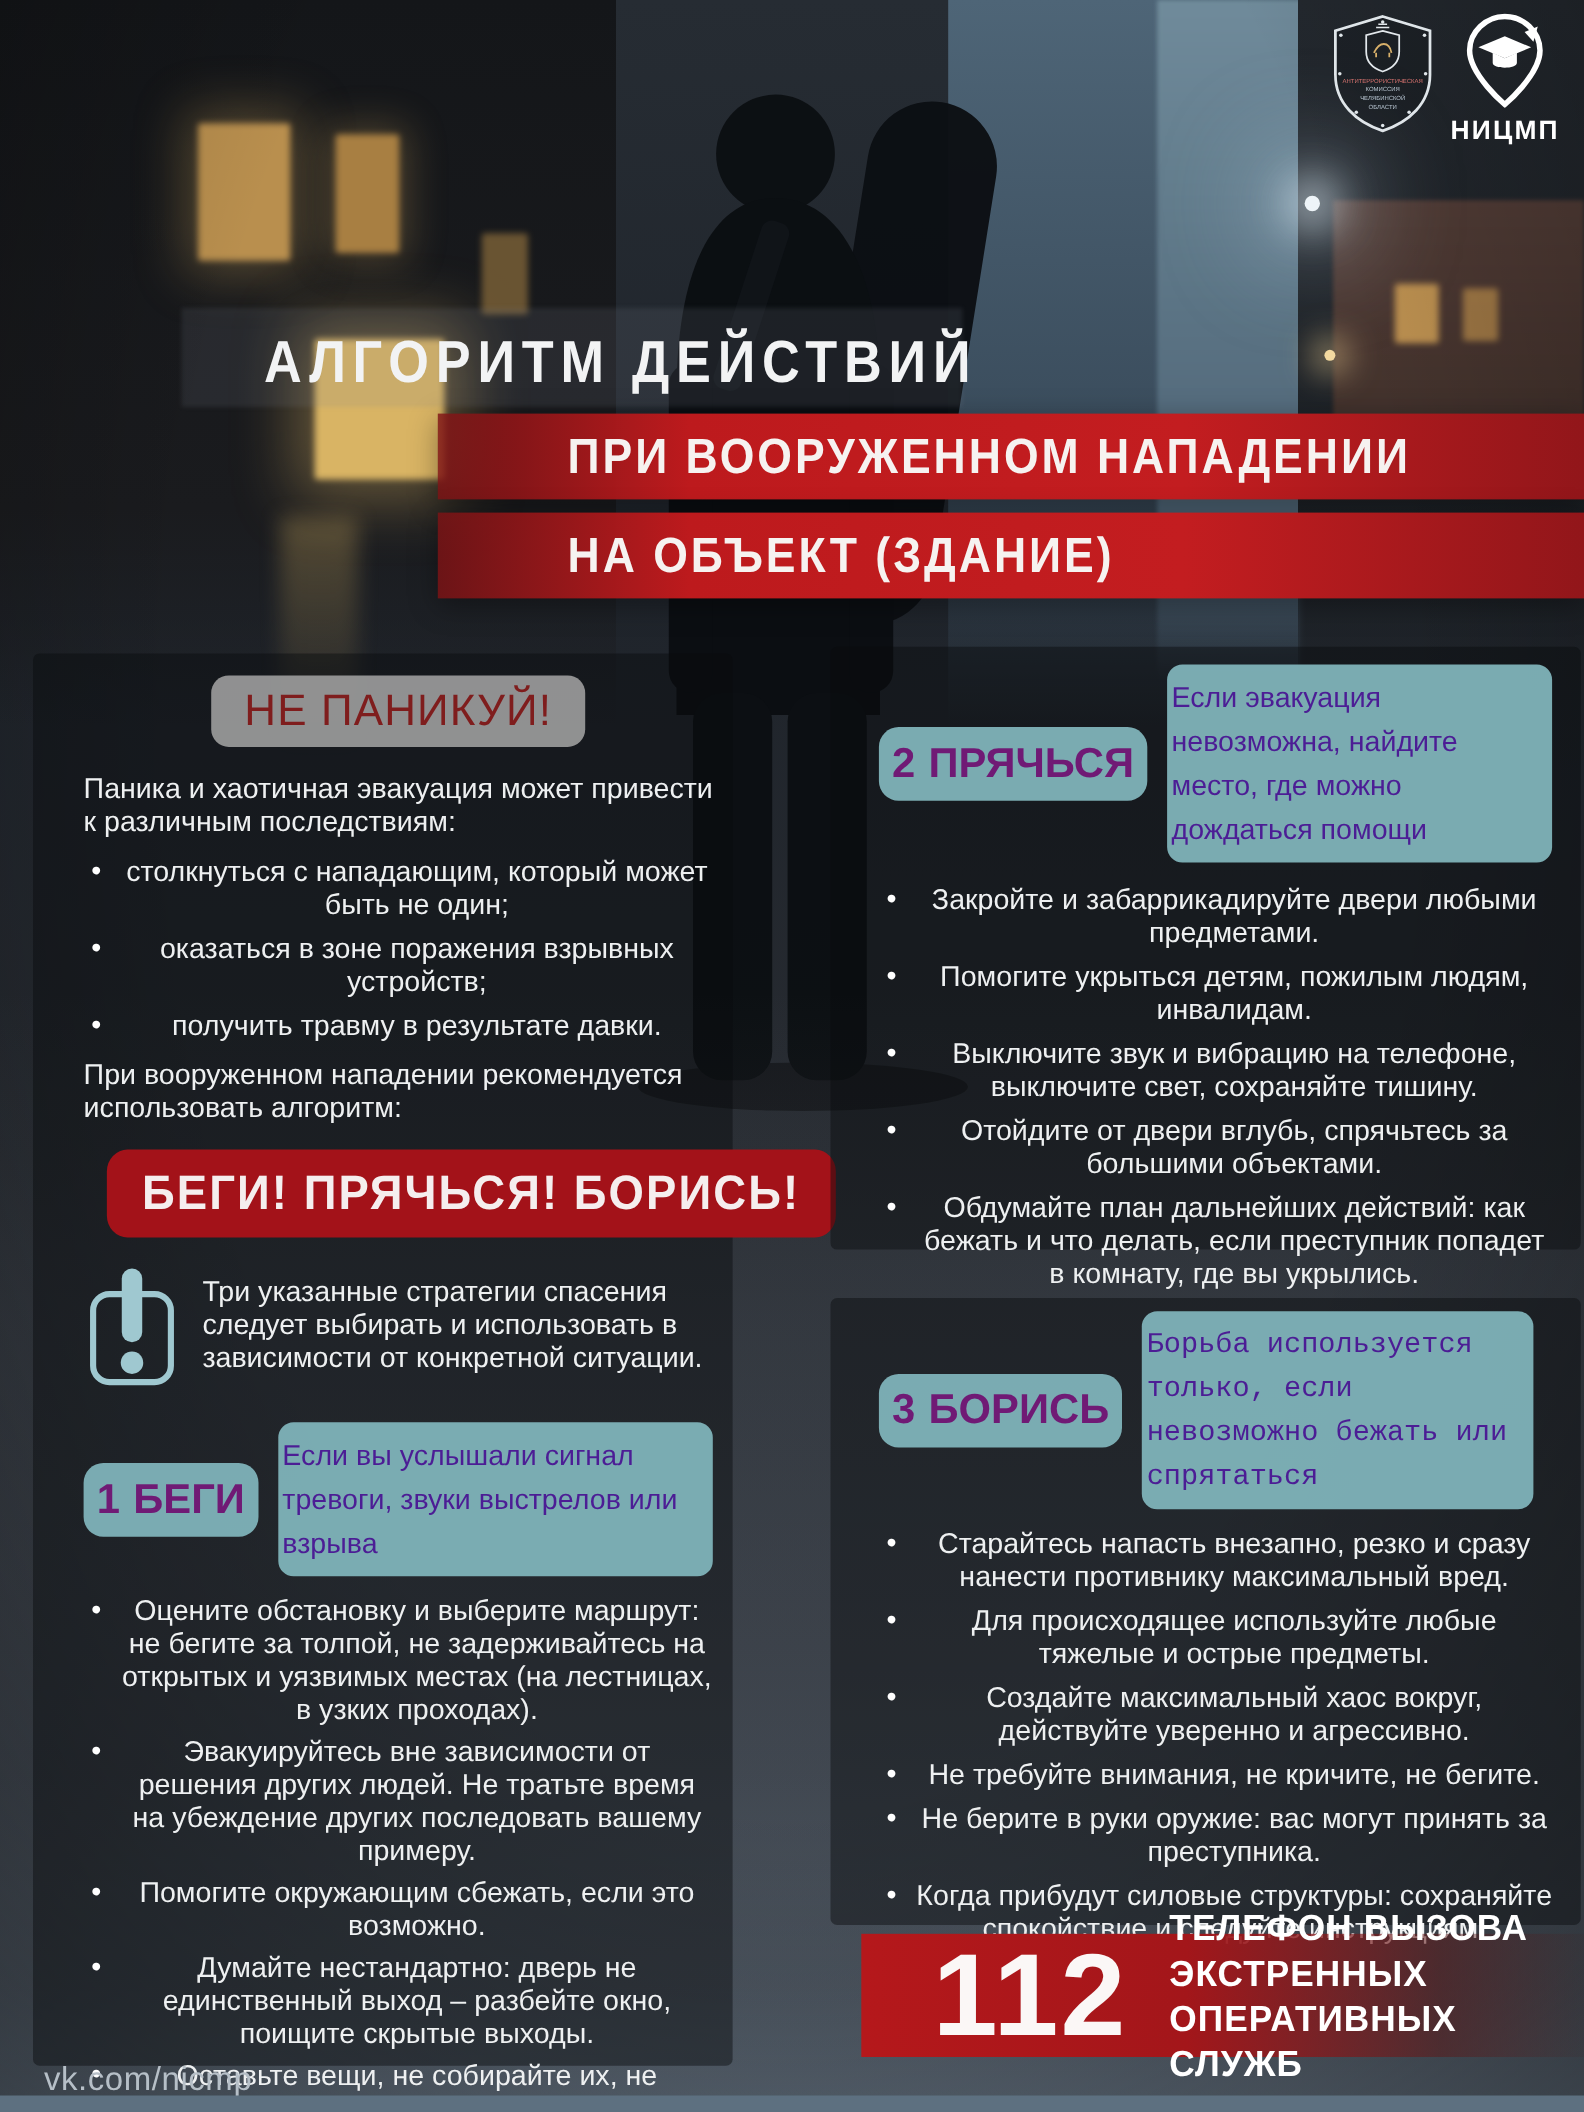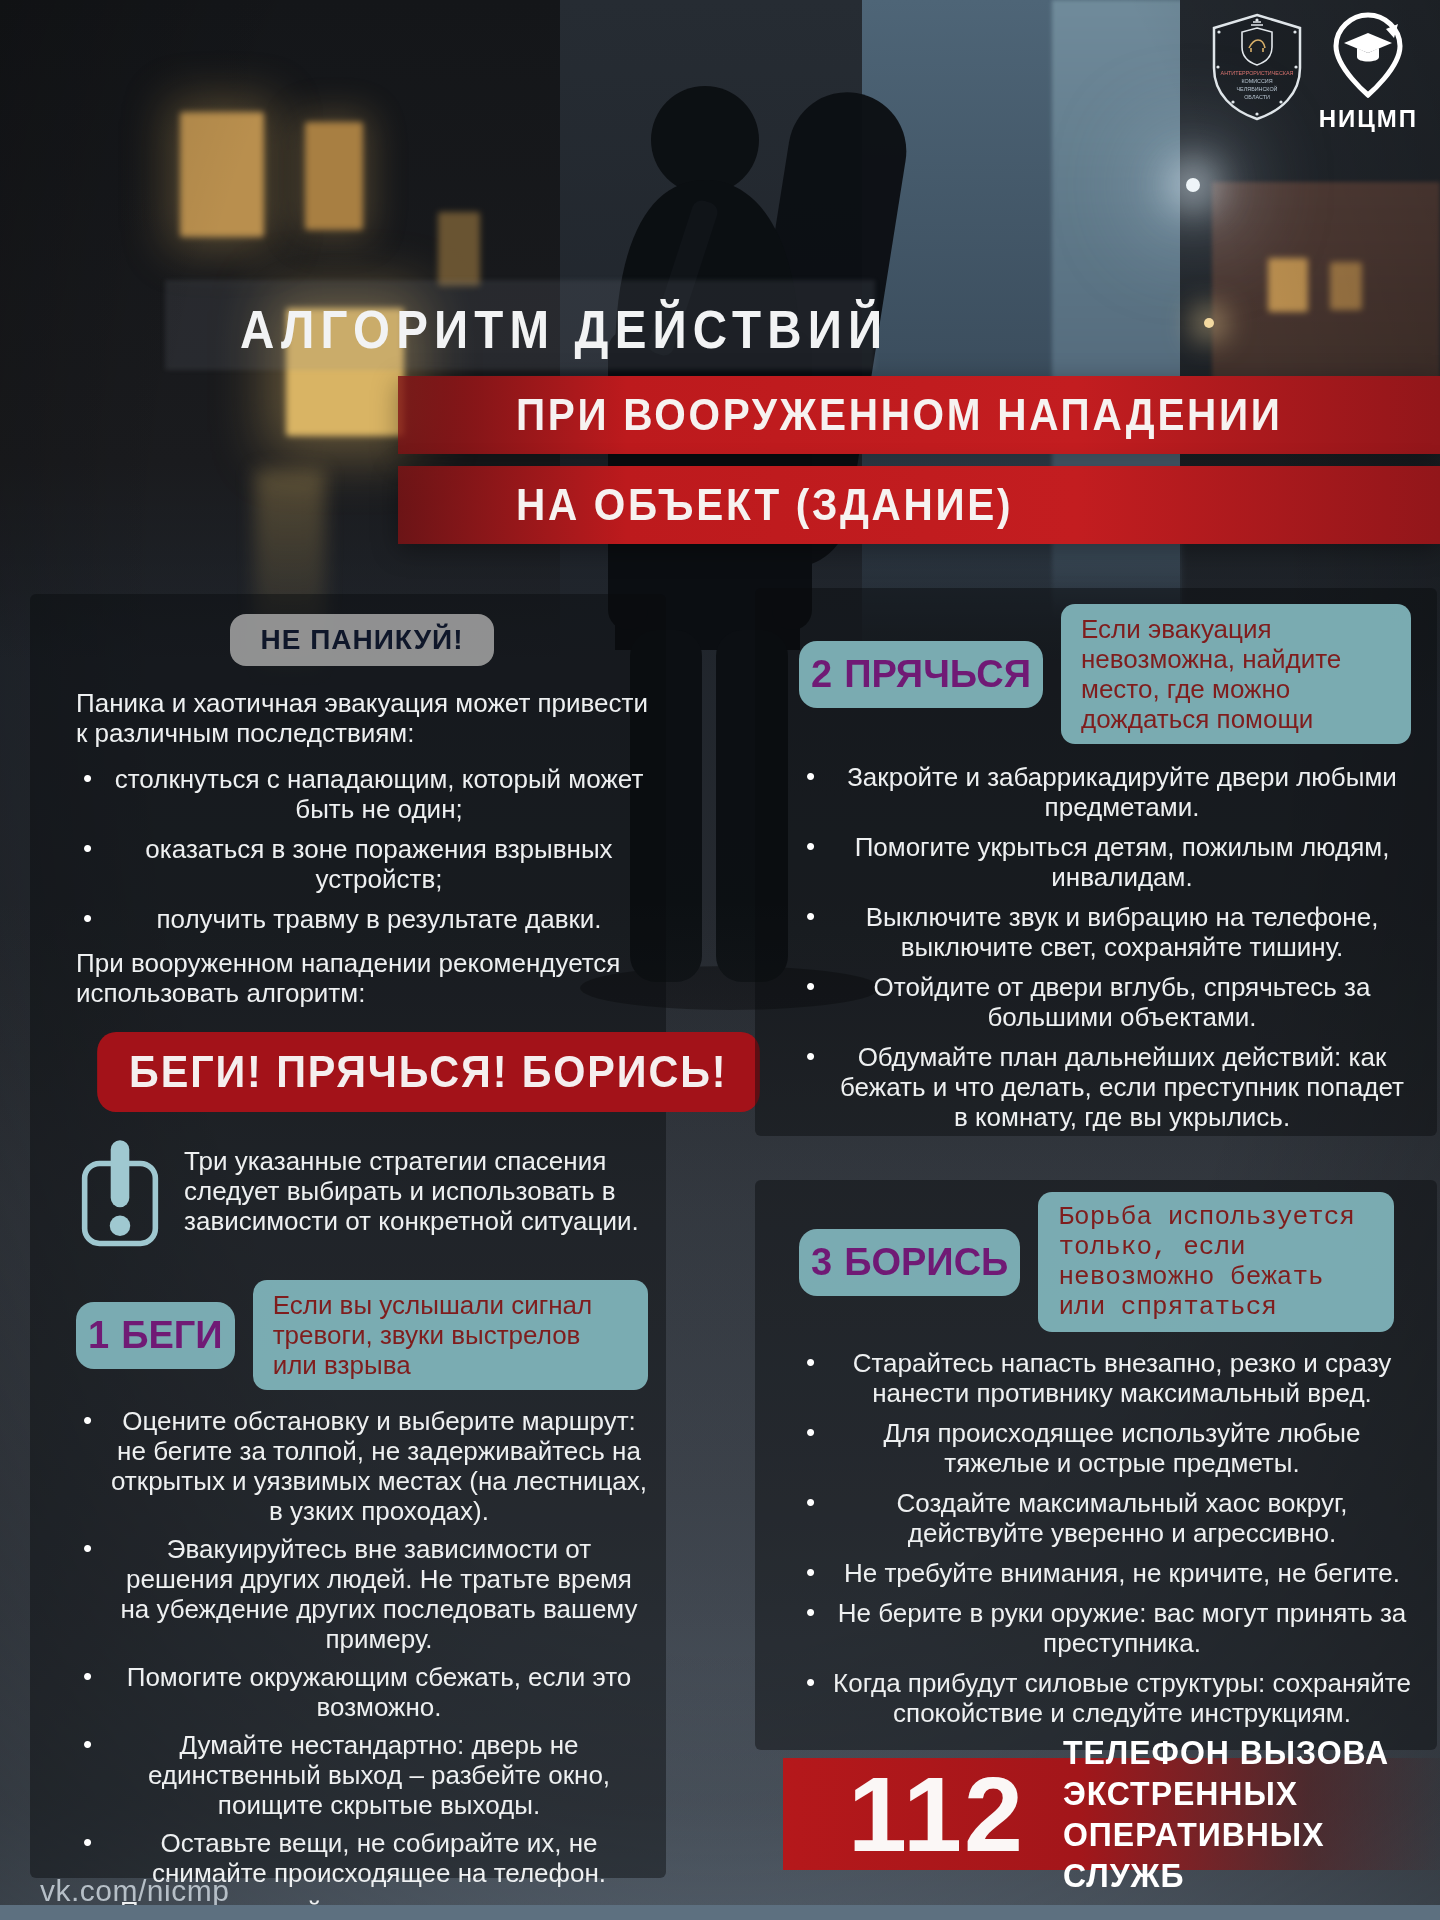--- a/index.html
+++ b/index.html
@@ -46,29 +46,29 @@
   .panel-left { left:30px; top:594px; width:636px; height:1284px; padding:20px 18px 0 46px; }
   .panel-2 { left:755px; top:588px; width:682px; height:548px; padding:16px 26px 0 44px; }
   .panel-3 { left:755px; top:1180px; width:682px; height:570px; padding:12px 26px 0 44px; }
   .body-txt, li { font-size:26px; line-height:30px; color:#eef0f1; }
   .intro { margin-top:22px; }
   .outro { margin-top:14px; }
   ul { list-style:none; margin-top:16px; }
   li { position:relative; padding-left:34px; margin-bottom:10px;text-align:center; }
   li::before { content:"\2022"; position:absolute; left:7px; top:-1px; color:#fff; }
   .run-list li { margin-bottom:8px; }
-  .pill-gray { display:block; width:fit-content; margin:0 auto; background:rgba(155,155,155,.92); border-radius:16px; font-size:28px; font-weight:700; color:#0f172a; padding:10px 30px; letter-spacing:1px; }
+  .pill-gray { display:block; width:fit-content; margin:0 auto; background:rgba(155,155,155,.92); border-radius:16px; font-size:40px; font-weight:400; color:#7f1d1d; padding:10px 30px; letter-spacing:1px; }
   .slogan { margin:24px auto 0; width:fit-content; background:var(--slogan-red,#a31219); border-radius:20px; padding:15px 34px; font-size:44px; font-weight:800; letter-spacing:2px; color:#f5eeee; white-space:nowrap; transform:scaleX(.94); }
   .warning { display:flex; gap:24px; margin-top:26px; align-items:flex-start; }
   .warning svg { flex:0 0 auto; margin-left:4px; }
   .warning p { margin-top:8px; max-width:468px; }
   .sec-head { display:flex; gap:18px; margin-top:26px; align-items:center; }
   .pill-teal { background:rgba(127,179,185,.95); border-radius:18px; font-size:38px; font-weight:800; color:#701a75; padding:12px 12px; white-space:nowrap; }
   .pill-teal .n { margin-right:12px; }
-  .hint { background:rgba(127,179,185,.95); border-radius:14px; padding:10px 20px; font-size:26px; line-height:30px; color:#7f1d1d; font-weight:500; }
+  .hint { background:rgba(127,179,185,.95); border-radius:14px; padding:10px 4px; font-size:26px; line-height:40px; color:#4c1d95; font-weight:500; }
   .hint-1 { width:446px; } .hint-2 { width:396px; } .hint-3 { width:356px;font-family:Liberation Mono, monospace; }
   .panel-2 ul { margin-top:18px; } .panel-3 ul { margin-top:16px; }
   
   .banner112 { position:absolute; left:783px; top:1758px; width:657px; height:112px; z-index:4; display:flex; align-items:center; gap:38px; padding-left:65px; background:linear-gradient(90deg,#b5181b 0%,#a3161a 45%,rgba(90,25,25,.55) 80%,rgba(60,30,30,.12) 100%); }
   .b112-num { font-size:106px; font-weight:800; letter-spacing:2px; color:#fbf7f6; line-height:1; }
   .b112-lbl { width:392px; font-size:33px; font-weight:800; line-height:41px; letter-spacing:1px; color:#fff; transform:scaleX(.97); transform-origin:left center; }
   
   .vk { position:absolute; left:40px; top:1874px; z-index:5; font-size:30px; color:var(--muted,#b6bfc7); letter-spacing:.5px; }
   .bottom-bar { position:absolute; left:0; bottom:0; width:100%; height:15px; background:var(--footer-bar,#5d7080); z-index:5; }
 </style>

